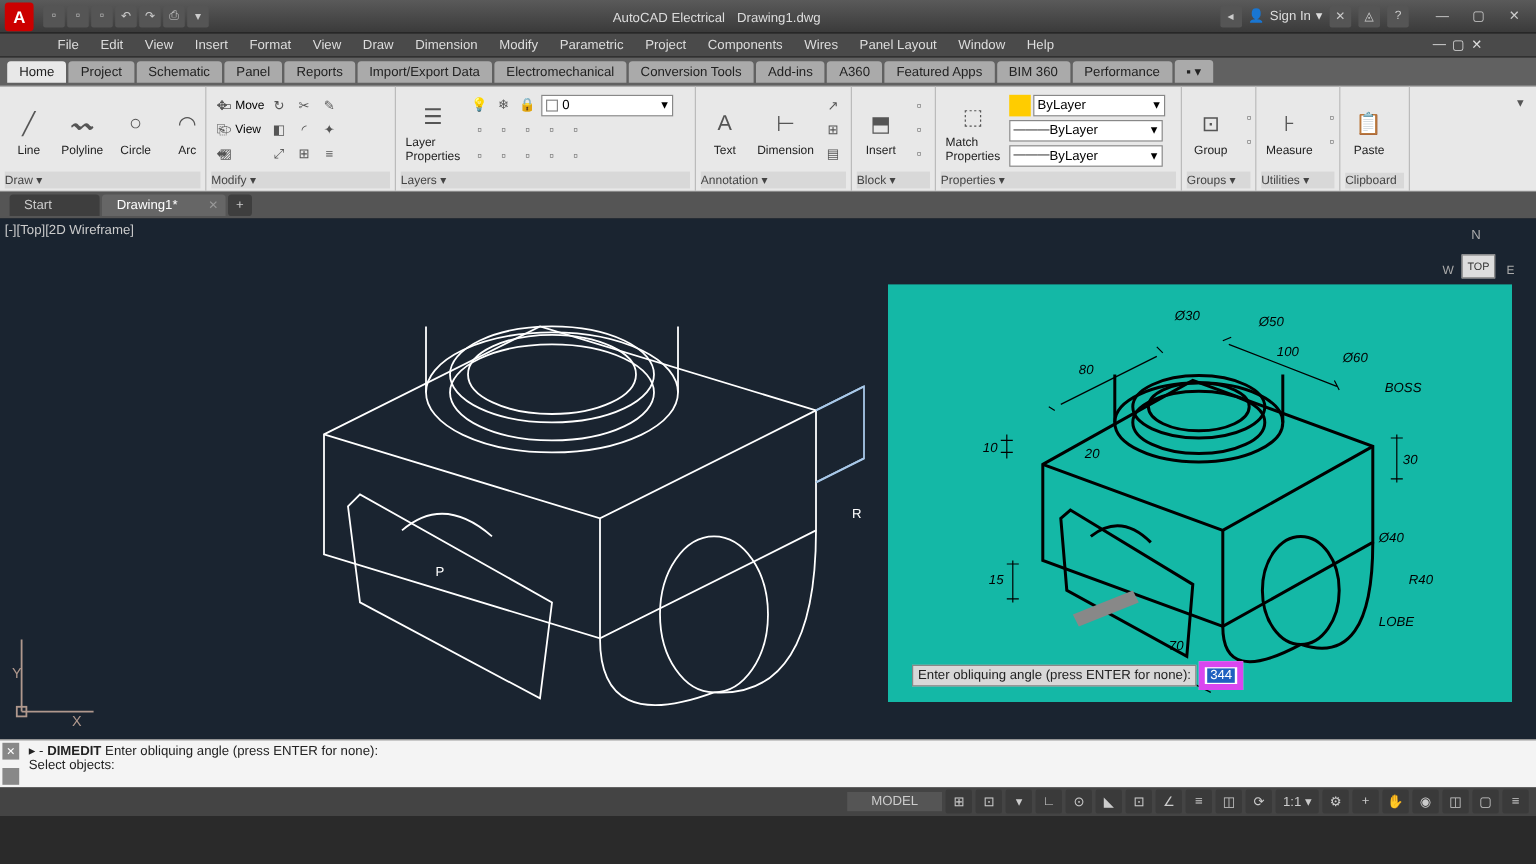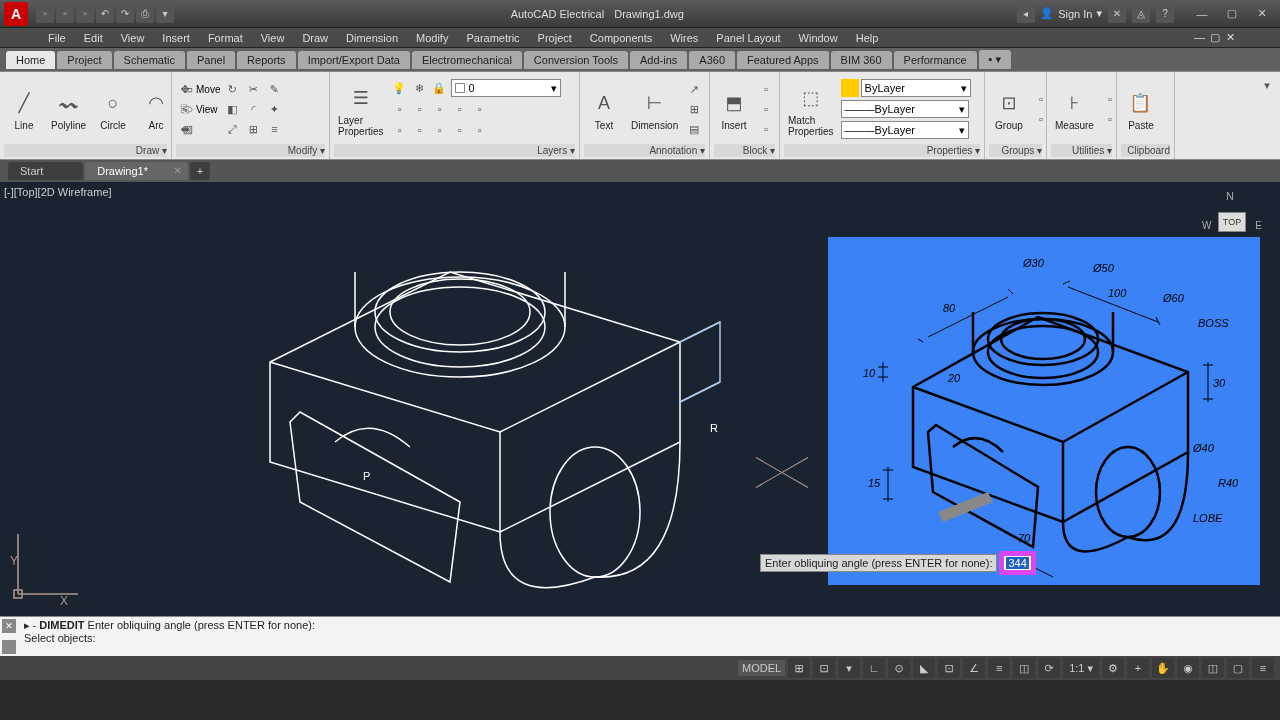--- a/index.html
+++ b/index.html
@@ -16,21 +16,21 @@
 .menubar{height:20px;background:#4a4a4a;display:flex;align-items:center;padding:0 40px;gap:2px;color:#ddd;border-bottom:1px solid #222}
 .menu-item{padding:2px 8px;font-size:11px}
 .menu-right{margin-left:auto;display:flex;gap:2px}
 .mr-btn{width:14px;height:14px}
 .tabbar{height:24px;background:#616161;display:flex;align-items:center;padding:0 6px;gap:2px;border-bottom:1px solid #888}
 .rtab{padding:3px 10px;font-size:11px;color:#222;background:#aaa;border-radius:3px 3px 0 0}
 .rtab.active{background:#e8e8e8}
 .ribbon{height:88px;background:#e8e8e8;display:flex;border-bottom:1px solid #888}
 .rpanel{border-right:1px solid #bbb;display:flex;flex-direction:column;padding:2px 4px}
 .rpanel-body{flex:1;display:flex;align-items:center;gap:3px}
-.rpanel-title{text-align:right;font-size:10px;color:#444;padding:1px 0;background:#d8d8d8}
+.rpanel-title{text-align:left;font-size:10px;color:#444;padding:1px 0;background:#d8d8d8}
 .rbig{display:flex;flex-direction:column;align-items:center;gap:1px;padding:2px 4px}
 .rbig-icon{width:32px;height:32px;display:flex;align-items:center;justify-content:center;font-size:18px;color:#555}
 .rbig-lbl{font-size:10px;color:#222}
 .rsmall{width:18px;height:18px;display:flex;align-items:center;justify-content:center;font-size:11px;color:#555}
 .rcol{display:flex;flex-direction:column;gap:2px}
 .rrow{display:flex;align-items:center;gap:2px}
 .layer-combo{width:110px;height:18px;background:#fff;border:1px solid #888;display:flex;align-items:center;padding:0 3px;font-size:10px}
 .prop-combo{width:110px;height:18px;background:#fff;border:1px solid #888;display:flex;align-items:center;padding:0 3px;font-size:10px}
 .filetabs{height:22px;background:#555;display:flex;align-items:center;gap:2px;padding:0 8px}
 .ftab{padding:3px 40px 3px 12px;background:#3e3e3e;color:#ccc;font-size:11px;border-radius:3px 3px 0 0;position:relative}
@@ -41,35 +41,35 @@
 .vp-label{position:absolute;top:4px;left:4px;color:#ccc;font-size:11px}
 .ucs{position:absolute;bottom:10px;left:8px;color:#b0988d}
 .ucs-y{position:absolute;bottom:48px;left:10px;font-size:12px}
 .ucs-x{position:absolute;bottom:8px;left:60px;font-size:12px}
 .navcube{position:absolute;top:8px;right:18px;width:60px;height:60px}
 .nav-n{position:absolute;top:0;left:24px;color:#aaa;font-size:11px}
 .nav-w{position:absolute;top:30px;left:0;color:#aaa;font-size:10px}
 .nav-e{position:absolute;top:30px;right:0;color:#aaa;font-size:10px}
 .nav-top{position:absolute;top:22px;left:16px;width:28px;height:20px;background:#ddd;color:#333;font-size:9px;display:flex;align-items:center;justify-content:center;border:1px solid #888}
 .wcs{position:absolute;top:98px;right:26px;color:#888;font-size:10px;background:#ccc;padding:1px 4px}
-.refimg{position:absolute;top:55px;right:20px;width:432px;height:348px;background:#3b82f6}
+.refimg{position:absolute;top:55px;right:20px;width:520px;height:348px;background:#14b8a6}
 .refimg svg{width:100%;height:100%}
 .crosshair{position:absolute;top:290px;left:752px;pointer-events:none}
 .ch-line{position:absolute;background:#b0988d}
 .dyninput{position:absolute;top:369px;left:760px;display:flex;align-items:center;gap:2px}
 .dyn-prompt{background:#d8d8d8;border:1px solid #888;padding:2px 4px;font-size:11px;color:#222}
 .dyn-field{background:#fff;border:5px solid #d946ef;padding:1px 2px;font-size:11px}
 .dyn-field span{background:#2060c0;color:#fff;padding:0 2px}
 .cmdwin{height:40px;background:#f4f4f4;border-top:1px solid #888;display:flex;flex-direction:column;font-family:Consolas,monospace;font-size:11px;color:#222;padding:2px 4px;position:relative}
 .cmd-x{position:absolute;left:2px;top:2px;width:14px;height:14px;background:#888;color:#fff;font-size:9px;display:flex;align-items:center;justify-content:center}
 .cmd-icon{position:absolute;left:2px;bottom:2px;width:14px;height:14px;background:#888}
 .cmd-line{padding-left:20px}
 .statusbar{height:24px;background:#444;display:flex;align-items:center;justify-content:flex-end;gap:3px;padding:0 6px;color:#ccc}
 .sb-btn{width:22px;height:20px;display:flex;align-items:center;justify-content:center;background:#3a3a3a;border-radius:2px;font-size:11px}
-.sb-model{background:#555;padding:2px 4px;font-size:11px}
+.sb-model{background:#555;padding:2px 20px;font-size:11px}
 svg.model{position:absolute;top:30px;left:240px}
 </style>
 </head>
 <body>
 
 <div class="titlebar">
   <div class="app-icon">A</div>
   <div class="qat">
     <div class="qat-btn">▫</div>
     <div class="qat-btn">▫</div>

